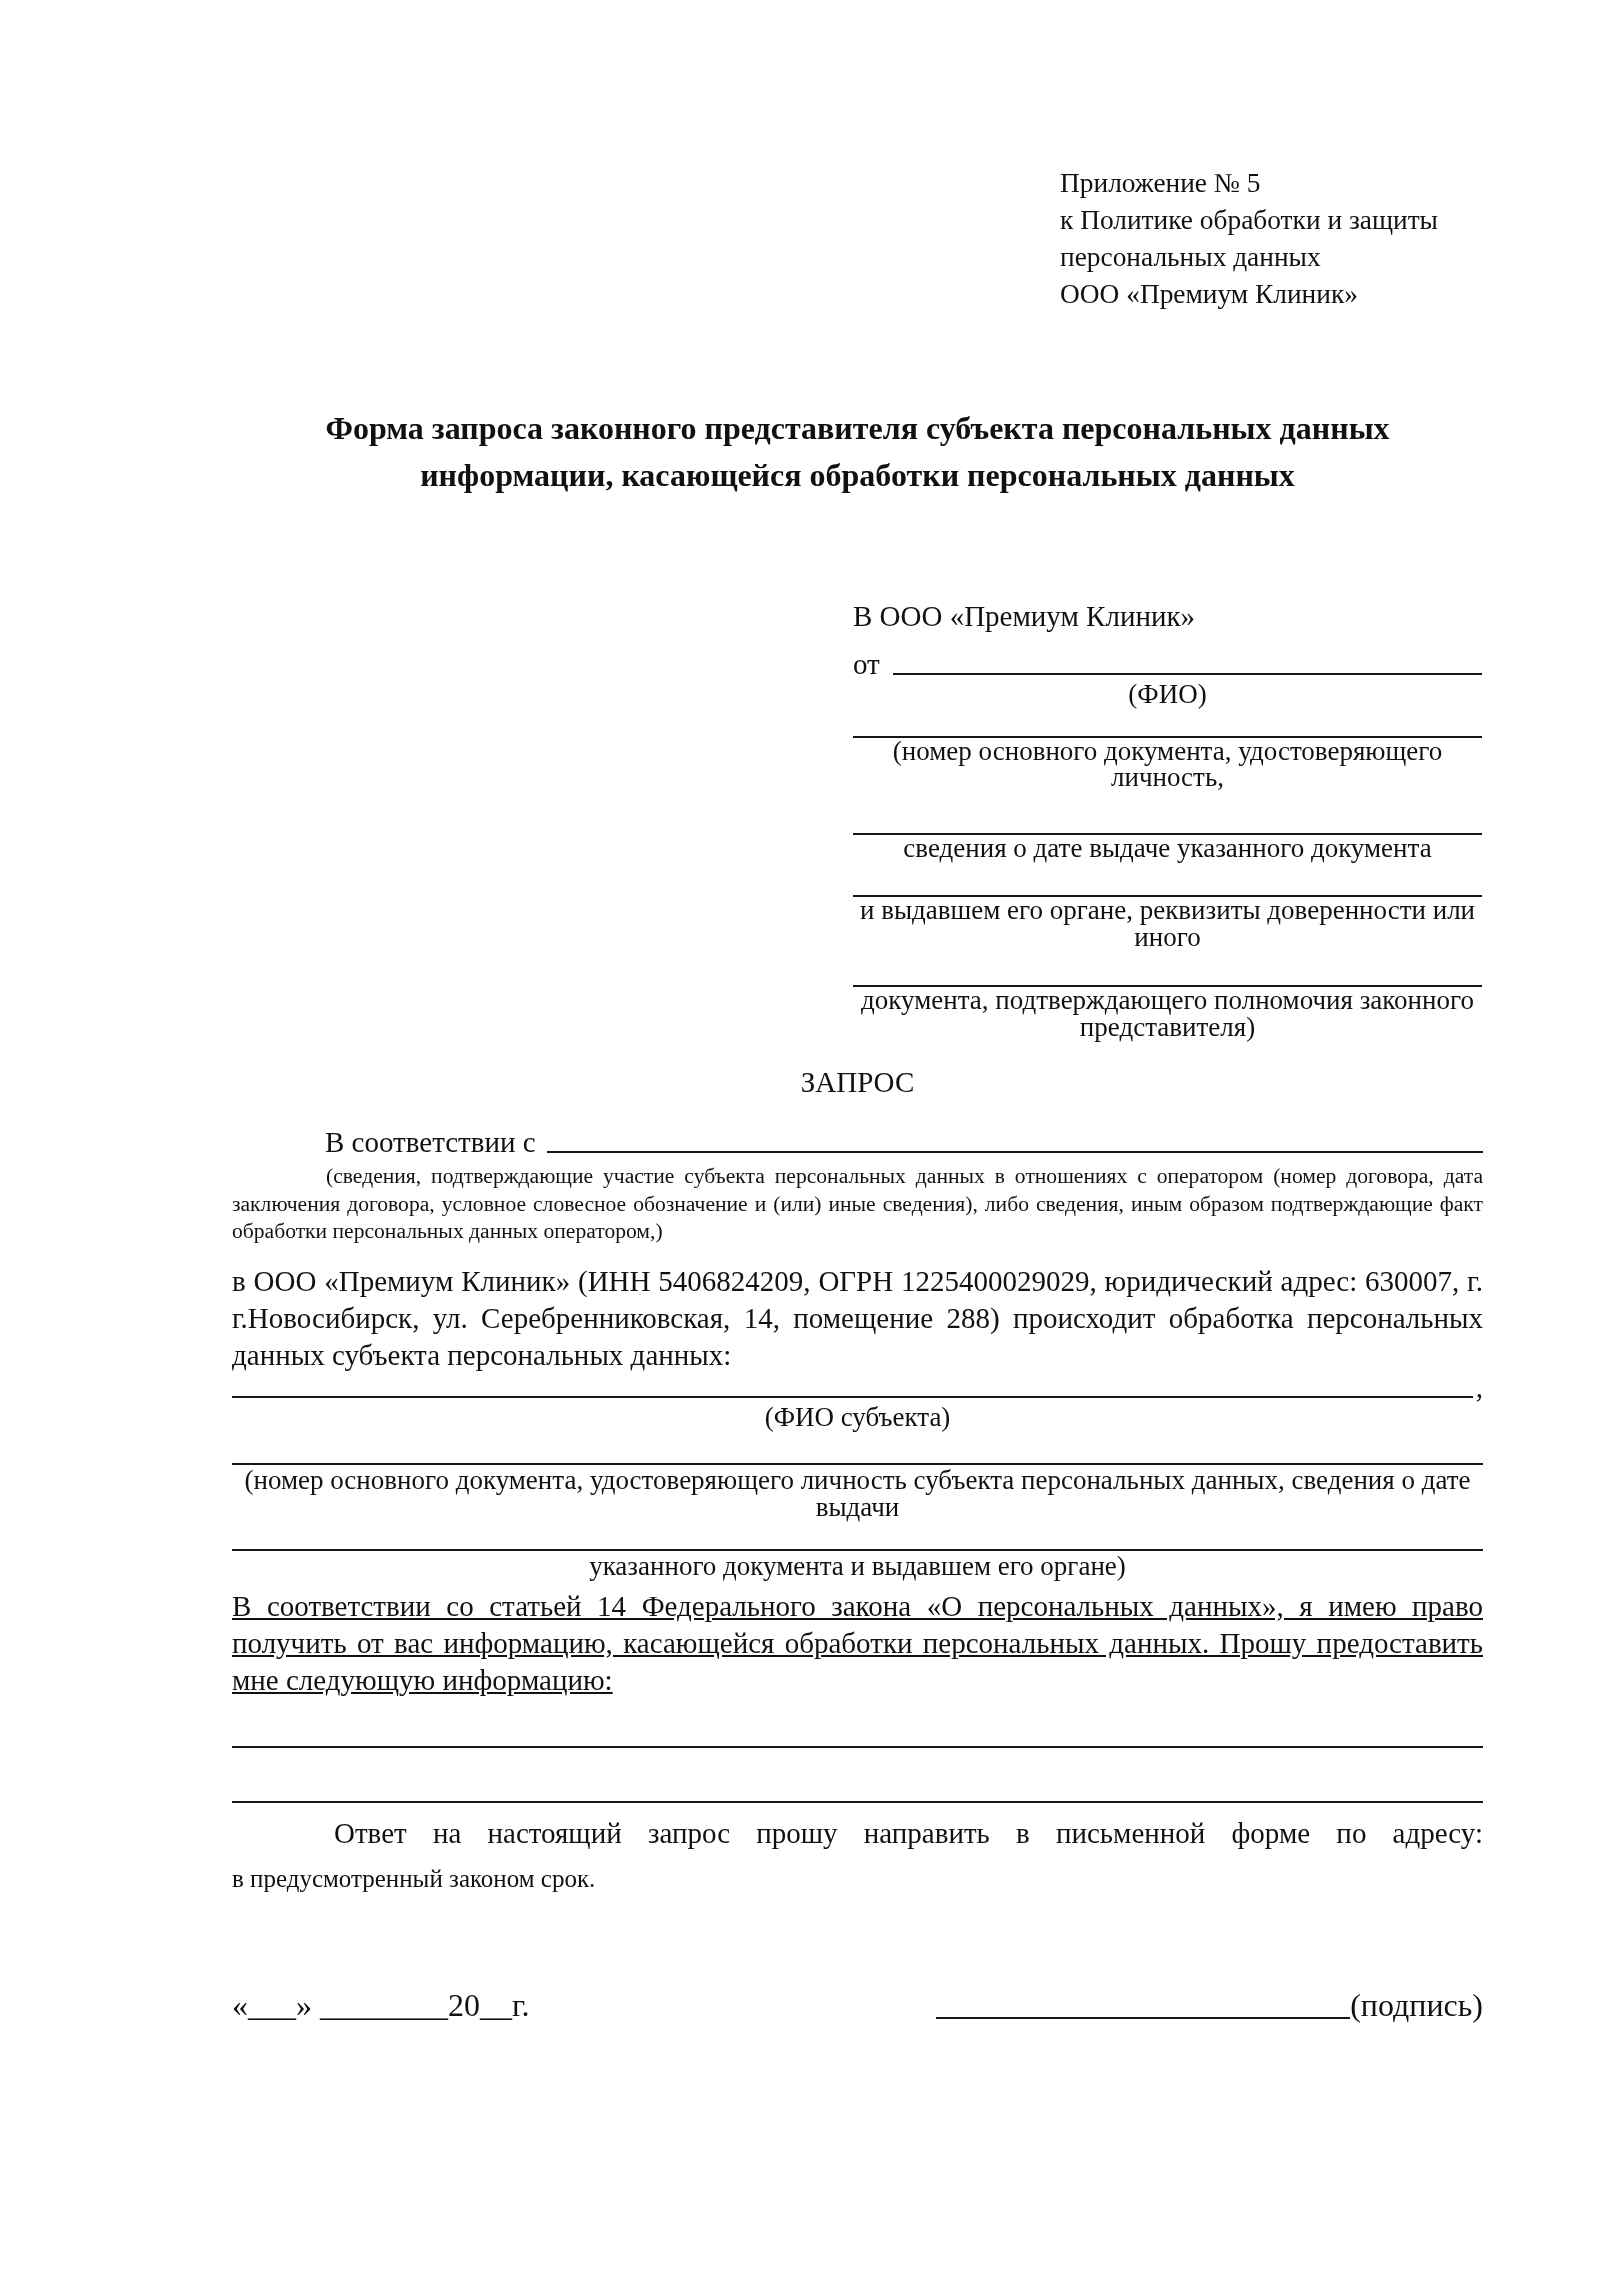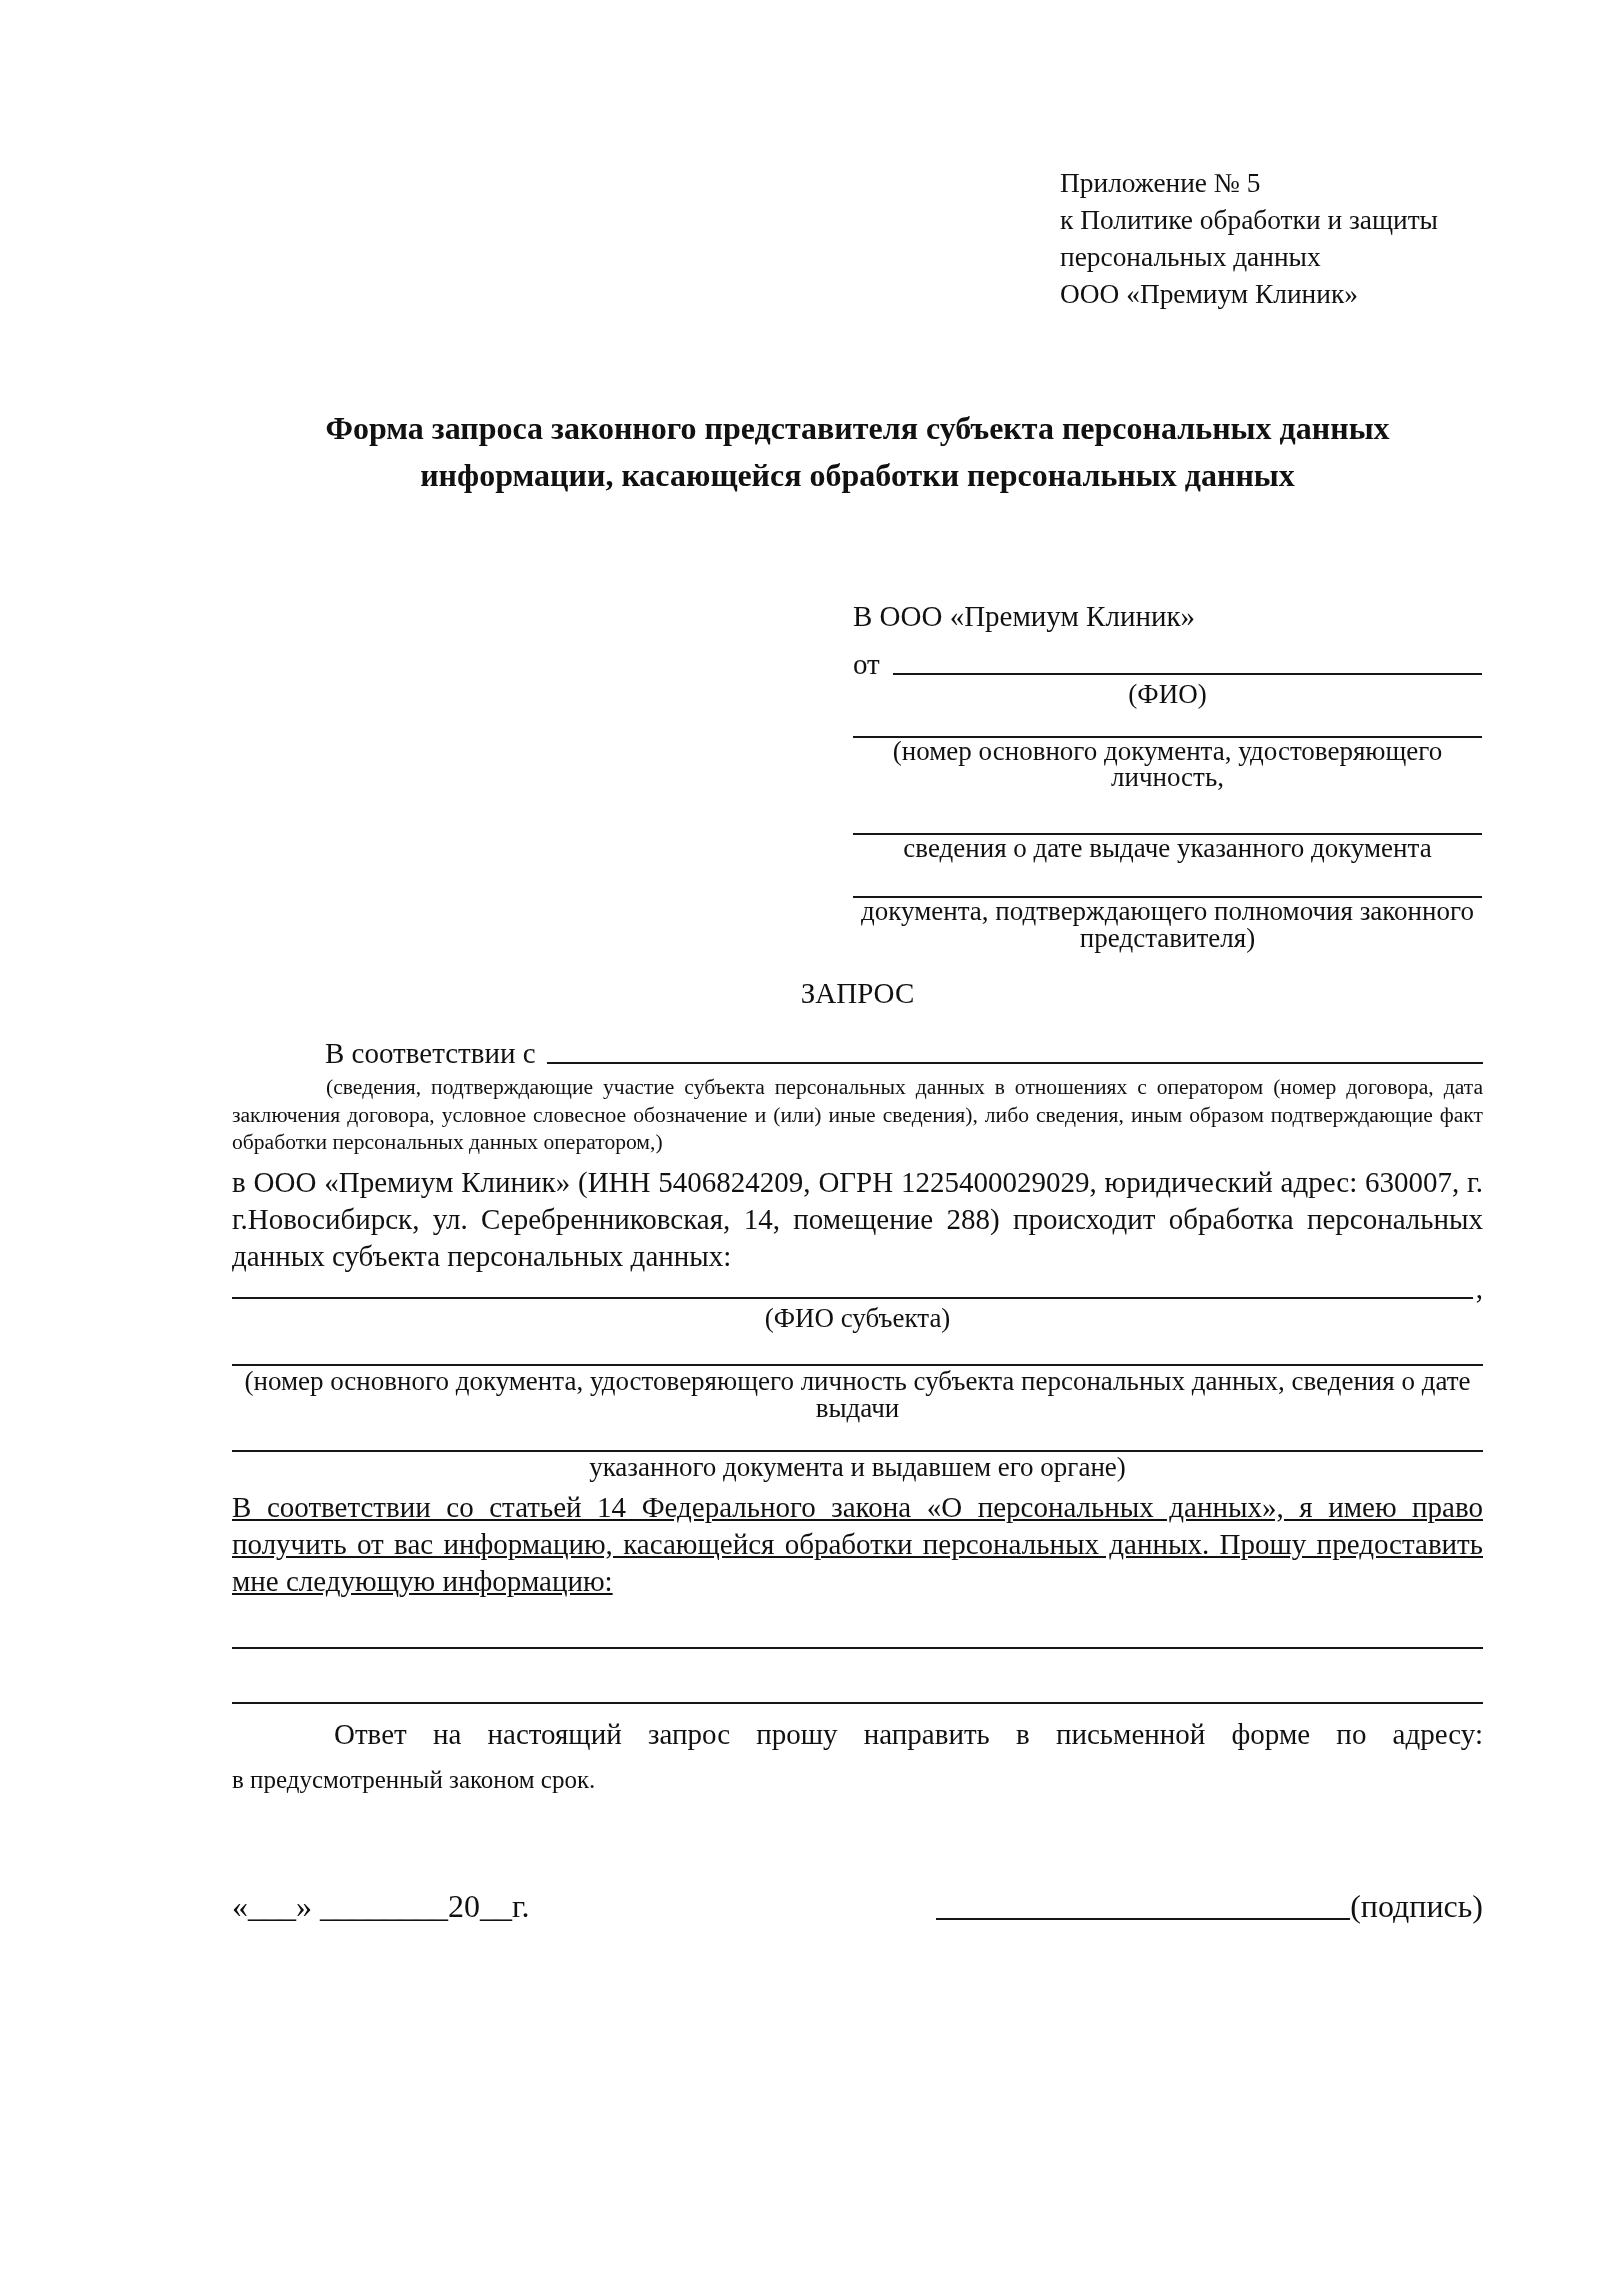--- a/index.html
+++ b/index.html
@@ -87,21 +87,21 @@
   }
   .accordance .rule { margin: 0 0 5.9px 11.8px; }
   .footnote {
     margin: 3.9px 0 0 0;
     font-size: 21.6px;
     line-height: 27.4px;
     text-align: justify;
     text-indent: 94px;
   }
   .body-par {
-    margin: 8px 0 0 0;
+    margin: 18px 0 0 0;
     font-size: 29px;
     line-height: 37px;
     text-align: justify;
   }
   .subject-row {
     display: flex;
     align-items: flex-end;
     height: 27.4px;
     font-size: 29px;
     line-height: 27.4px;
@@ -173,20 +173,24 @@
       <div class="caption">(ФИО)</div>
 
       <div class="field-1">
         <div class="rule"></div>
         <div class="caption">(номер основного документа, удостоверяющего личность,</div>
       </div>
       <div class="field-2">
         <div class="rule"></div>
         <div class="caption">сведения о дате выдаче указанного документа</div>
       </div>
+      <div class="field-3">
+        <div class="rule"></div>
+        <div class="caption">и выдавшем его органе, реквизиты доверенности или иного</div>
+      </div>
       <div class="field-4">
         <div class="rule"></div>
         <div class="caption">документа, подтверждающего полномочия законного представителя)</div>
       </div>
     </div>
 
     <div class="req-heading">ЗАПРОС</div>
 
     <div class="accordance">
       <span>В соответствии с</span>

